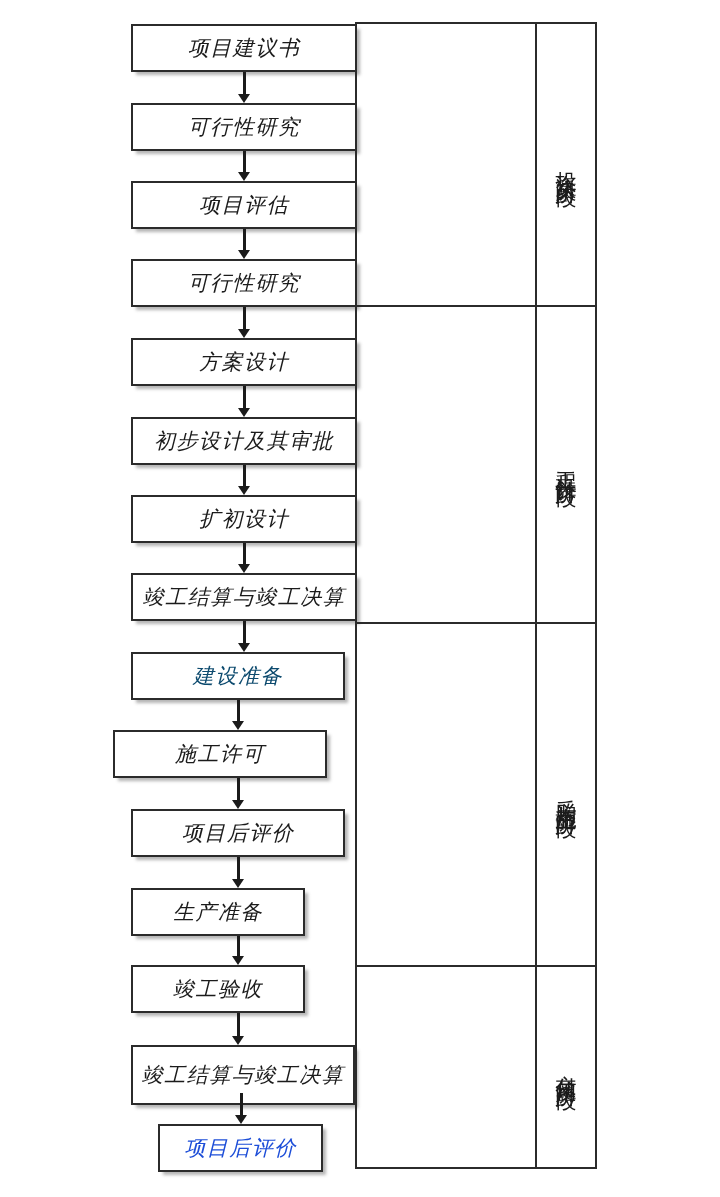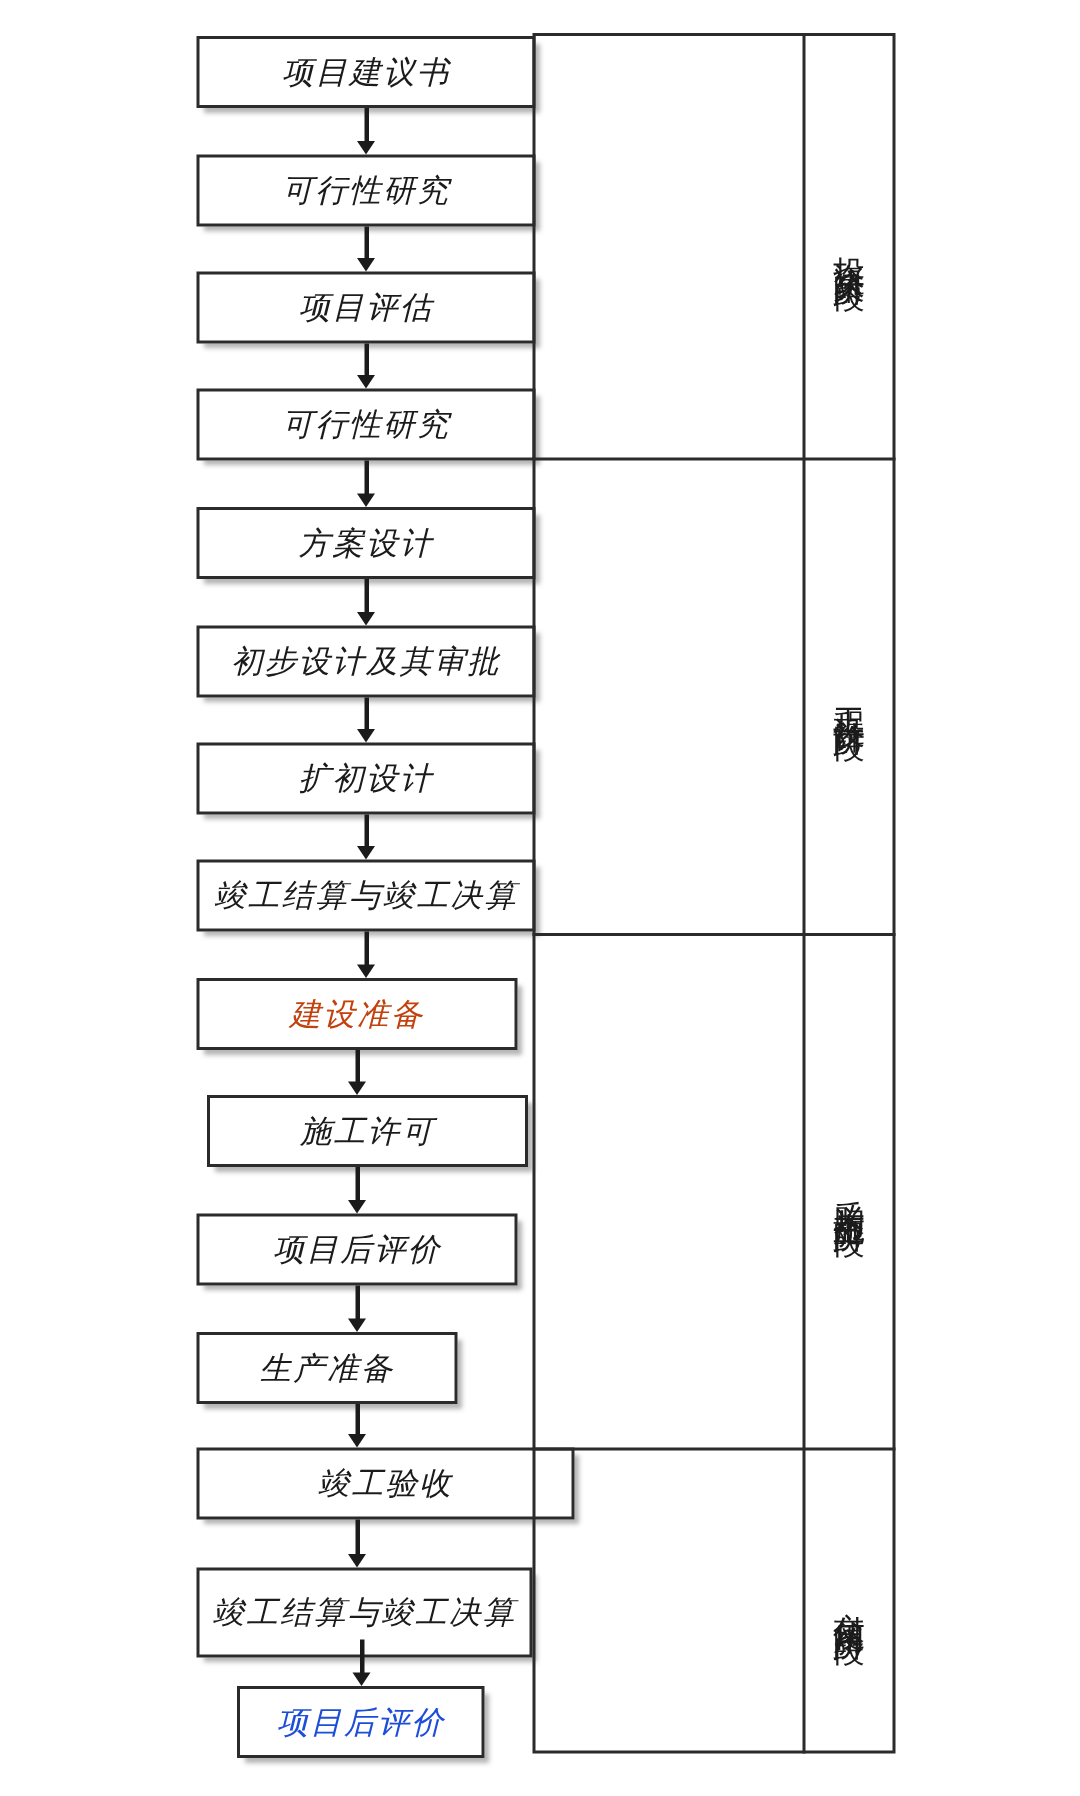--- a/index.html
+++ b/index.html
@@ -117,32 +117,32 @@
       <div class="node" style="left: 131px; top: 417px; width: 226px; height: 48px; border-color: rgb(43, 43, 43);">
         <span class="node-label" style="color: rgb(27, 27, 27);">初步设计及其审批</span>
       </div>
       <div class="node" style="left: 131px; top: 495px; width: 226px; height: 48px; border-color: rgb(43, 43, 43);">
         <span class="node-label" style="color: rgb(27, 27, 27);">扩初设计</span>
       </div>
       <div class="node" style="left: 131px; top: 573px; width: 226px; height: 48px; border-color: rgb(43, 43, 43);">
         <span class="node-label" style="color: rgb(27, 27, 27);">竣工结算与竣工决算</span>
       </div>
       <div class="node" style="left: 131px; top: 652px; width: 214px; height: 48px; border-color: rgb(43, 43, 43);">
-        <span class="node-label" style="color: #c2410c; text-align: right;">建设准备</span>
-      </div>
-      <div class="node" style="left: 138px; top: 730px; width: 214px; height: 48px; border-color: rgb(43, 43, 43);">
+        <span class="node-label" style="color: #0c4a6e; text-align: right;">建设准备</span>
+      </div>
+      <div class="node" style="left: 113px; top: 730px; width: 214px; height: 48px; border-color: rgb(43, 43, 43);">
         <span class="node-label" style="color: rgb(27, 27, 27);">施工许可</span>
       </div>
       <div class="node" style="left: 131px; top: 809px; width: 214px; height: 48px; border-color: rgb(43, 43, 43);">
         <span class="node-label" style="color: rgb(27, 27, 27);">项目后评价</span>
       </div>
       <div class="node" style="left: 131px; top: 888px; width: 174px; height: 48px; border-color: rgb(43, 43, 43);">
         <span class="node-label" style="color: rgb(27, 27, 27);">生产准备</span>
       </div>
-      <div class="node" style="left: 131px; top: 965px; width: 252px; height: 48px; border-color: rgb(43, 43, 43); align-items: center;">
+      <div class="node" style="left: 131px; top: 965px; width: 174px; height: 48px; border-color: rgb(43, 43, 43); align-items: center;">
         <span class="node-label" style="color: rgb(27, 27, 27);">竣工验收</span>
       </div>
       <div class="node" style="left: 131px; top: 1045px; width: 224px; height: 60px; border-color: rgb(43, 43, 43);">
         <span class="node-label" style="color: rgb(27, 27, 27);">竣工结算与竣工决算</span>
       </div>
       <div class="node" style="left: 158px; top: 1124px; width: 165px; height: 48px; border-color: rgb(43, 43, 43);">
         <span class="node-label" style="color: #1d4ed8;">项目后评价</span>
       </div>
     </div>
   <div id="arrows-layer">

